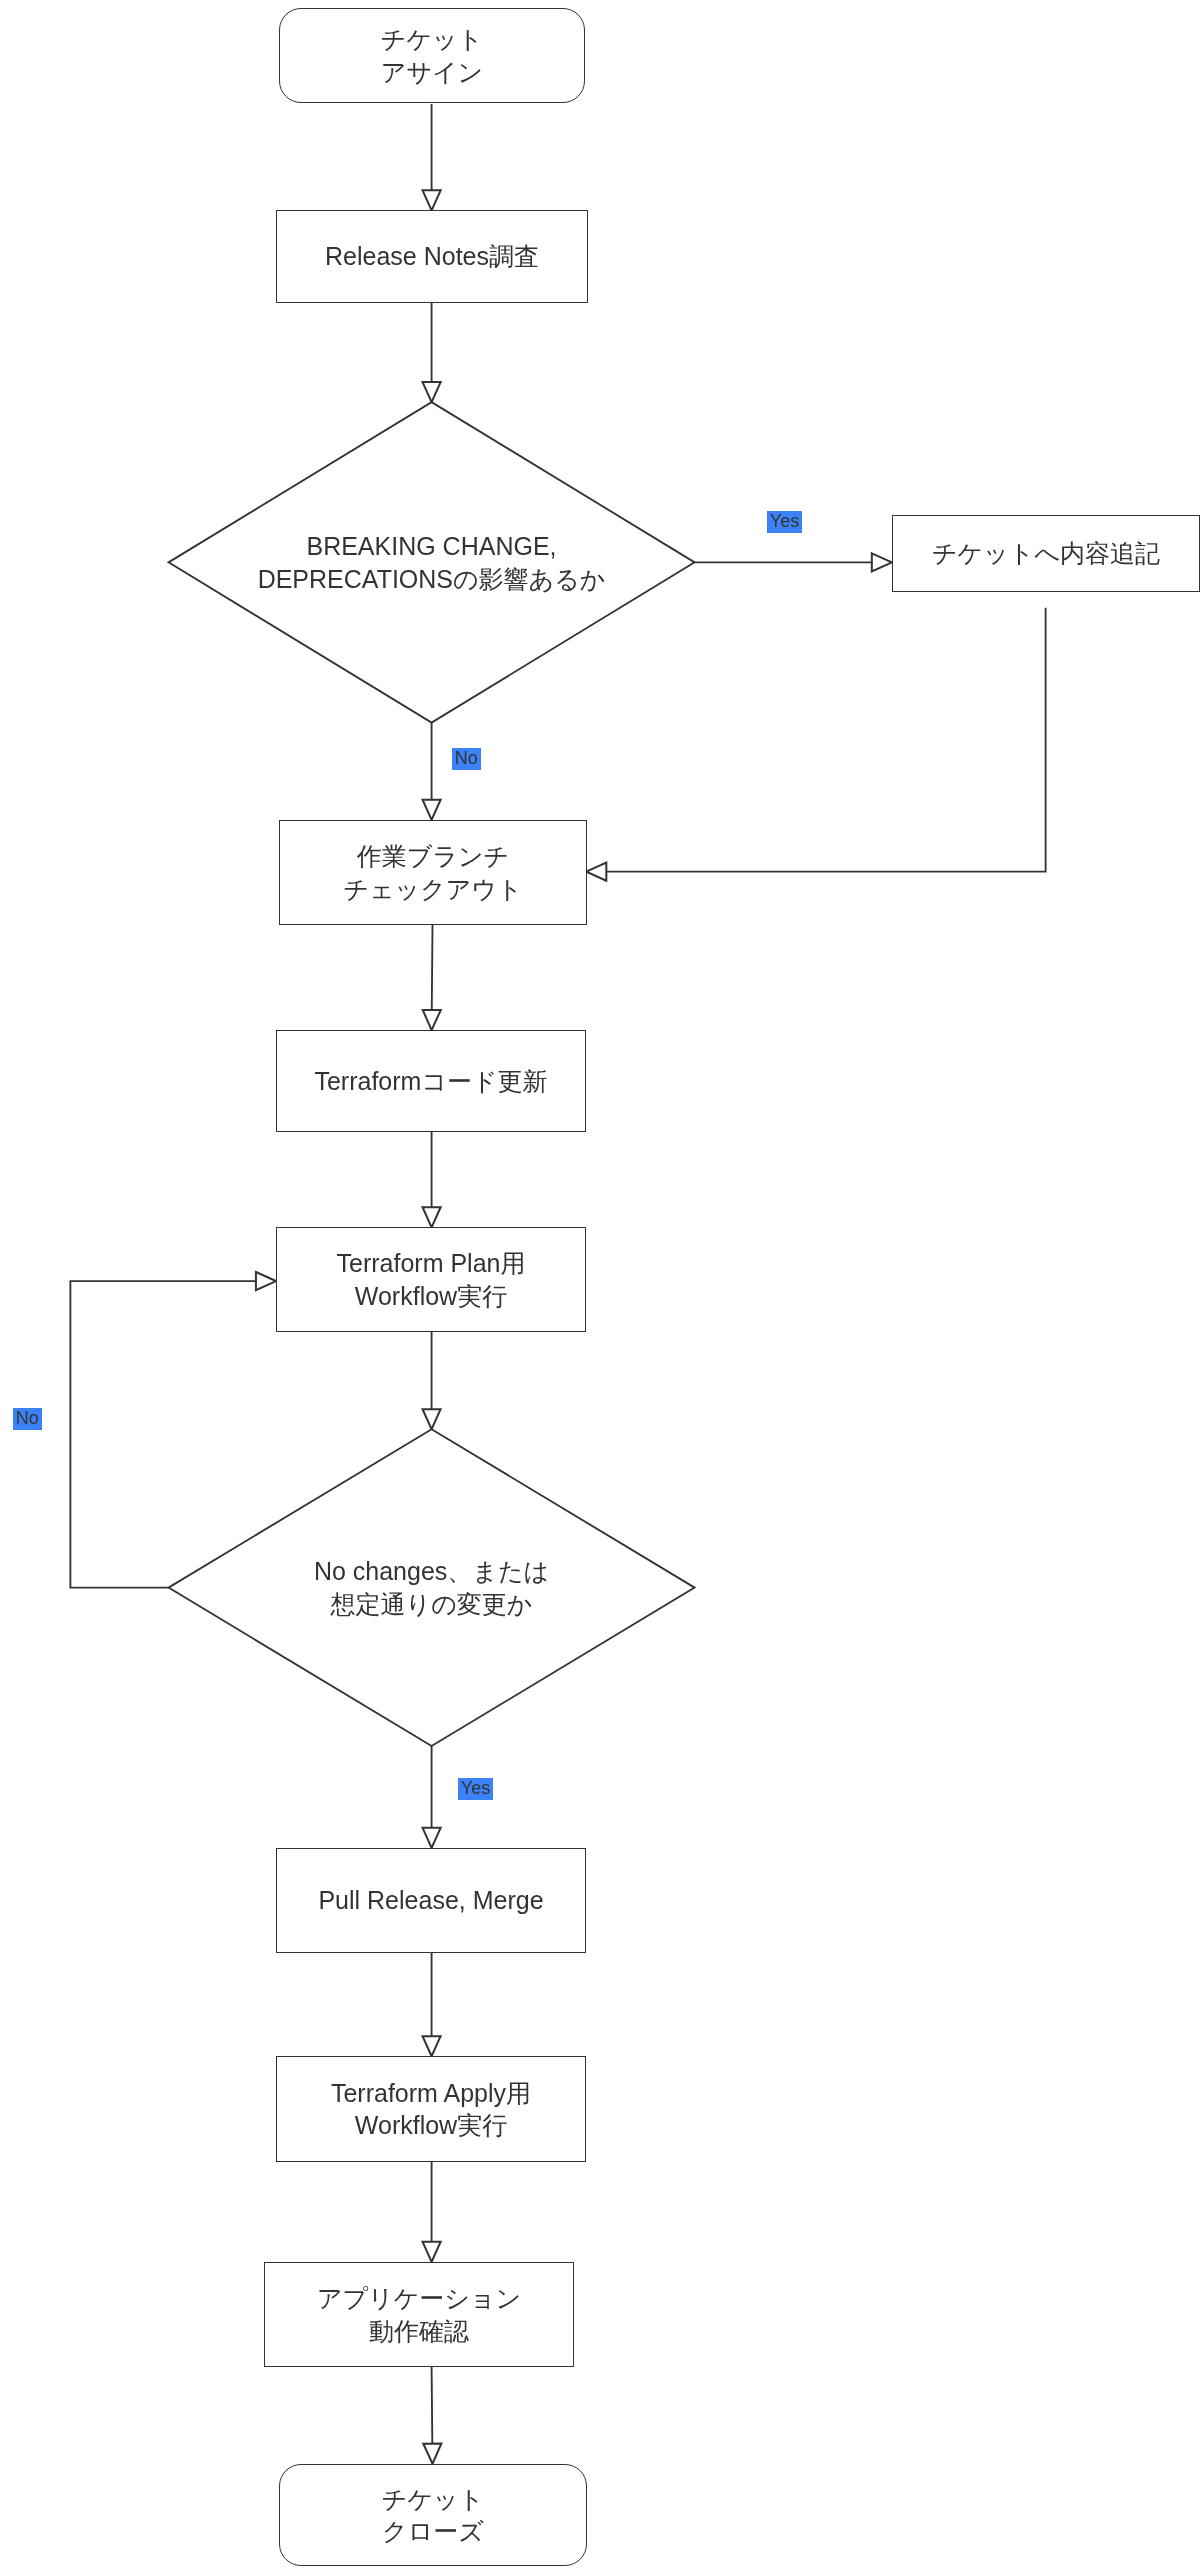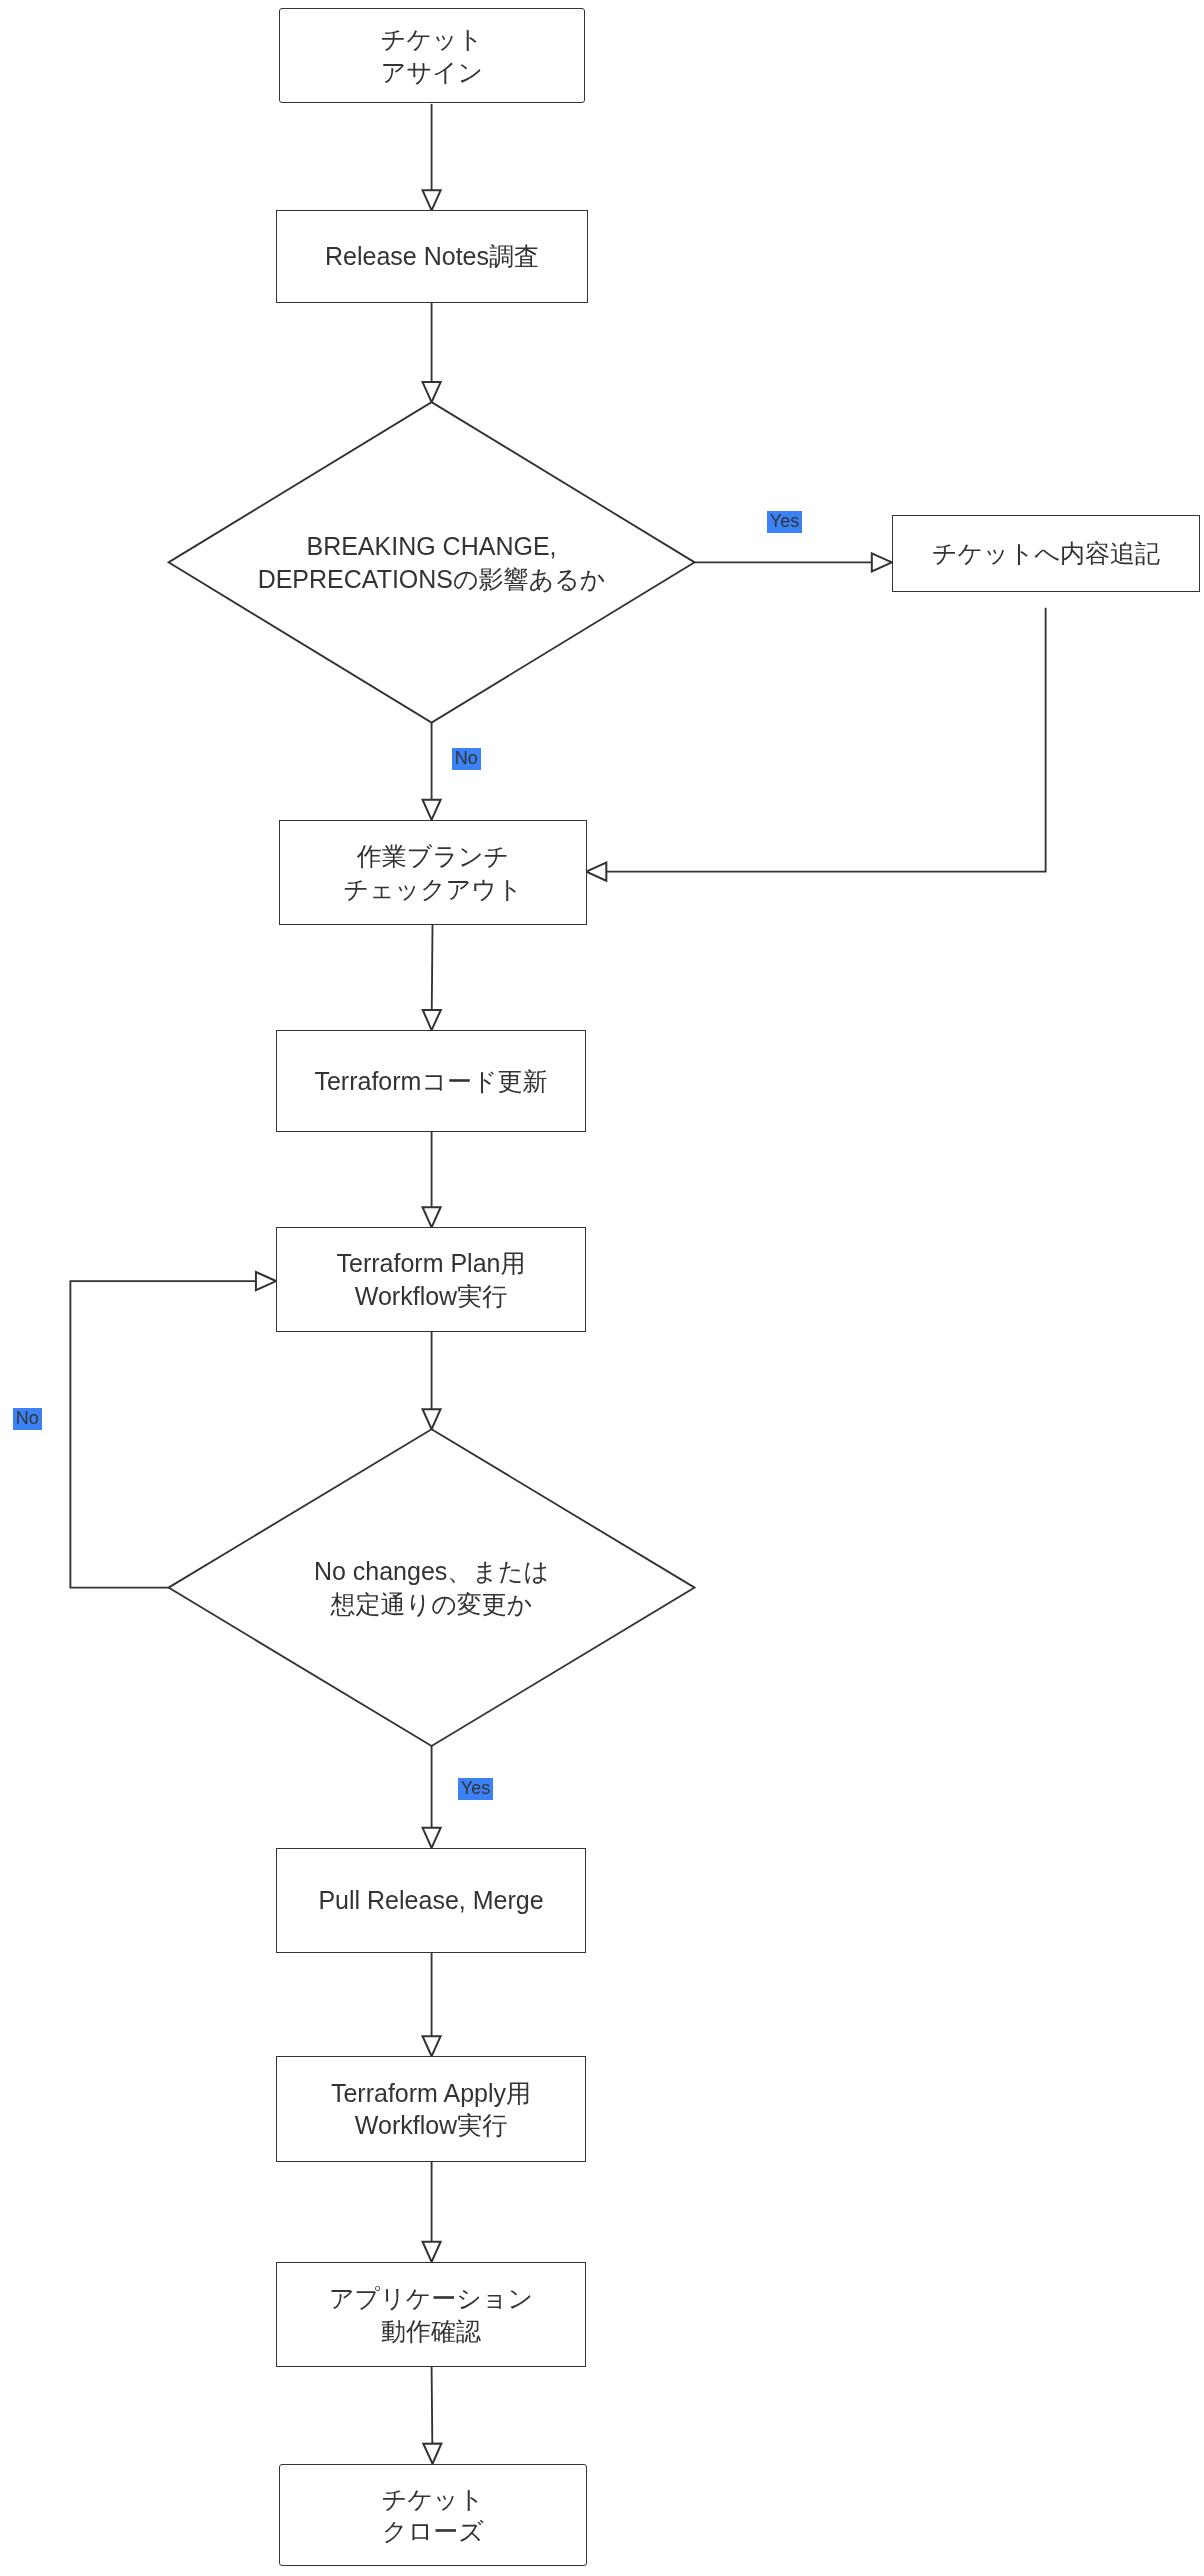--- a/index.html
+++ b/index.html
@@ -22,21 +22,21 @@
     background:#ffffff;
     border:1.9px solid #333333;
     display:flex;
     align-items:center;
     justify-content:center;
     text-align:center;
     font-size:25px;
     line-height:1.3;
   }
   .terminator{
-    border-radius:3px;
+    border-radius:22px;
   }
   .diamond-label{
     position:absolute;
     display:flex;
     align-items:center;
     justify-content:center;
     text-align:center;
     font-size:25px;
     line-height:1.3;
     pointer-events:none;
@@ -121,21 +121,21 @@
 
   <div class="node" style="left:276px;top:1848px;width:310px;height:105px">
     <span class="label">Pull Release, Merge</span>
   </div>
 
   <div class="node" style="left:276px;top:2056px;width:310px;height:106px">
     <span class="label">Terraform Apply用
 Workflow実行</span>
   </div>
 
-  <div class="node" style="left:276px;top:2262px;width:310px;height:105px">
+  <div class="node" style="left:264px;top:2262px;width:310px;height:105px">
     <span class="label">アプリケーション
 動作確認</span>
   </div>
 
   <div class="node terminator" style="left:279px;top:2464px;width:308px;height:102px">
     <span class="label">チケット
 クローズ</span>
   </div>
 
   <div class="edge-label" style="left:767px;top:511px">Yes</div>

